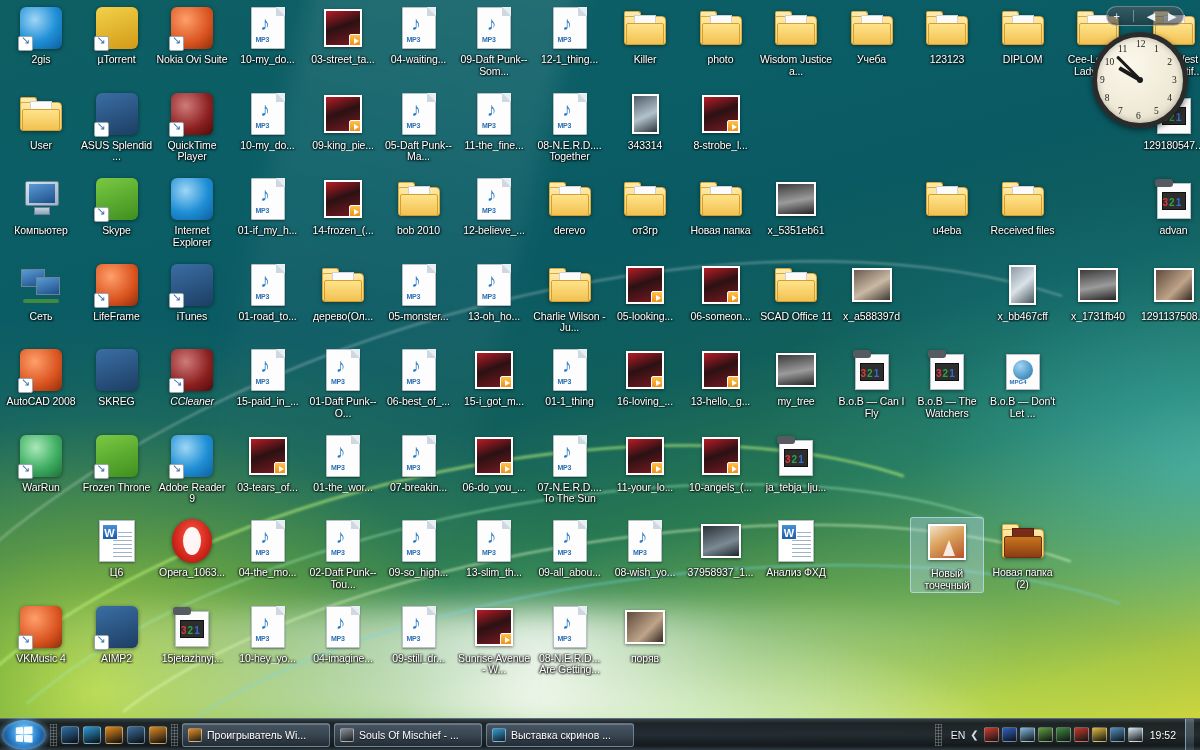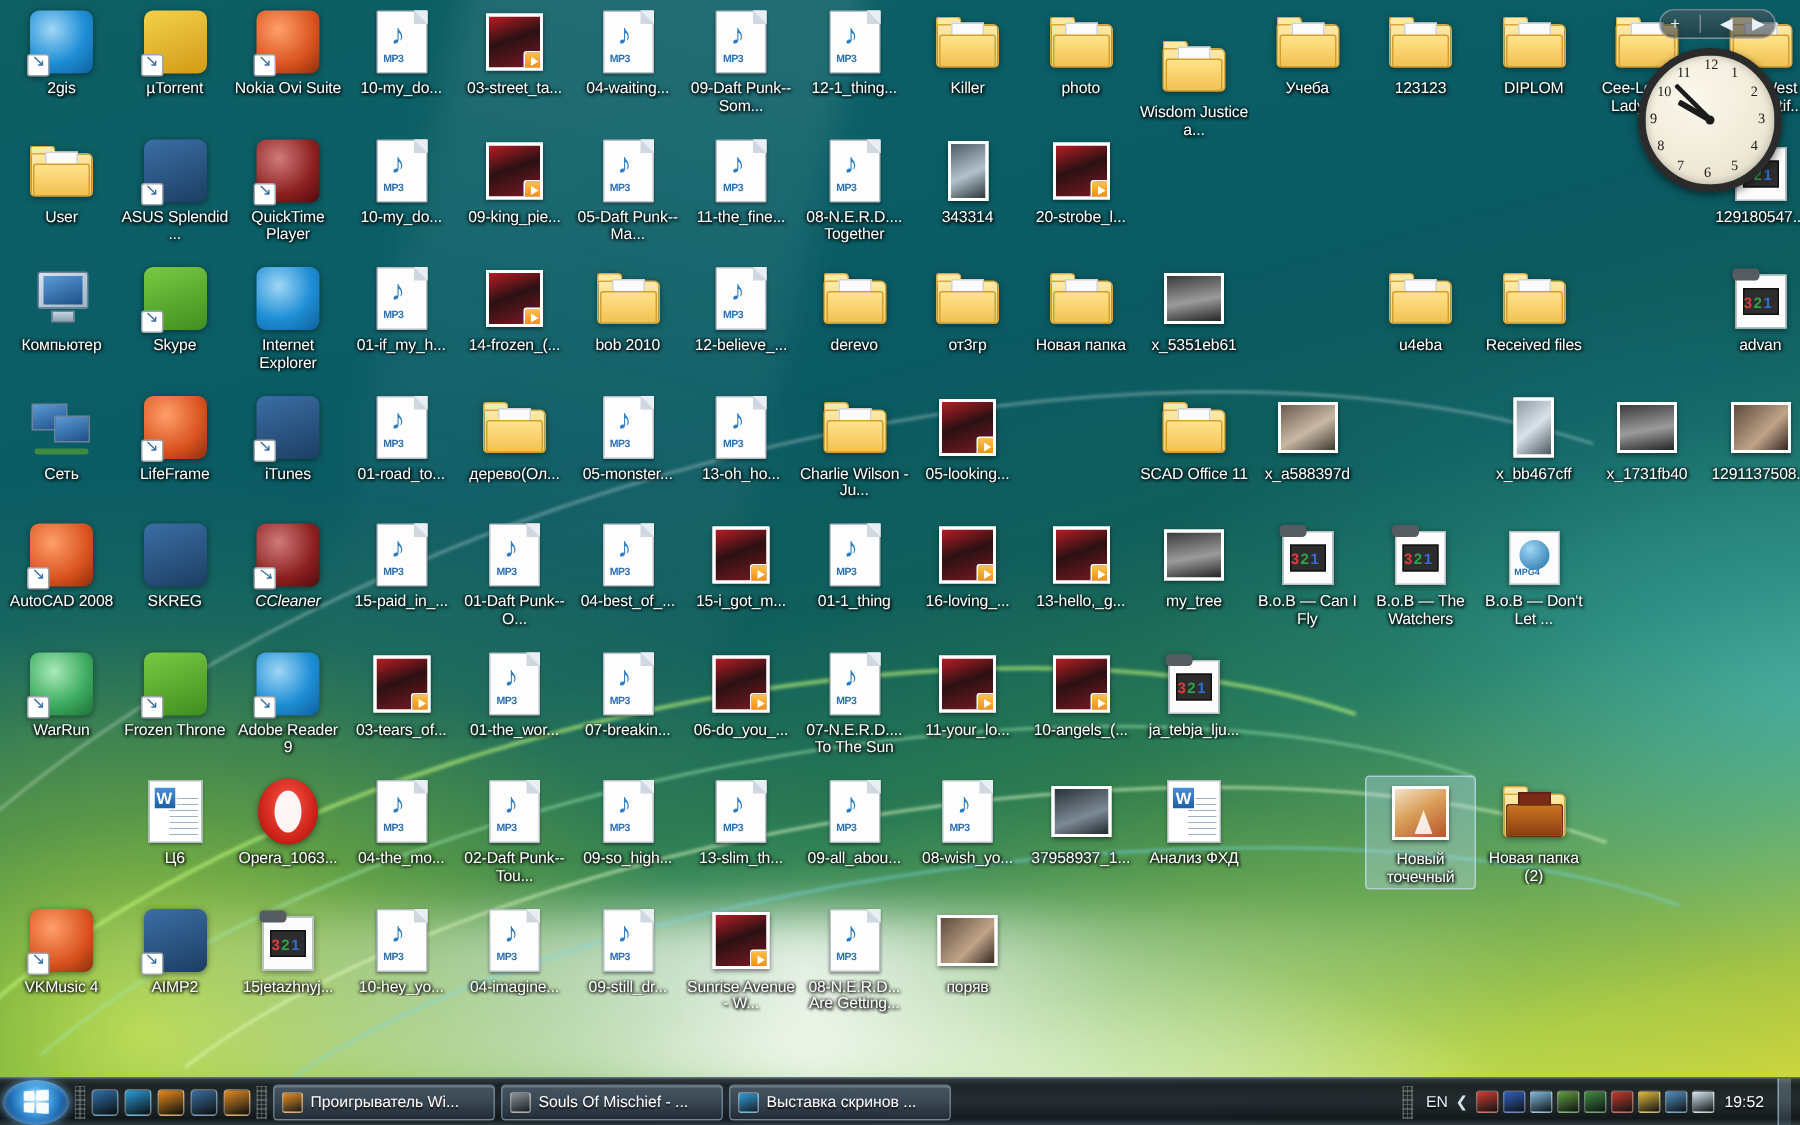--- a/index.html
+++ b/index.html
@@ -286,21 +286,21 @@
       <div class="glyph">
         <div class="folder">
           <div class="tab"></div>
           <div class="back"></div>
           <div class="page"></div>
           <div class="front"></div>
         </div>
       </div>
       <div class="label">photo</div>
     </div>
-    <div class="icon" style="left: 759px; top: 20px; text-align: center;">
+    <div class="icon" style="left: 759px; top: 4px; text-align: center;">
       <div class="glyph">
         <div class="folder">
           <div class="tab"></div>
           <div class="back"></div>
           <div class="page"></div>
           <div class="front"></div>
         </div>
       </div>
       <div class="label">Wisdom Justice a...</div>
     </div>
@@ -439,21 +439,21 @@
       </div>
       <div class="label">343314</div>
     </div>
     <div class="icon" style="left: 683.5px; top: 89.5px;">
       <div class="glyph">
         <div class="photo" style="width:38px;height:38px">
           <div class="img" style="background:linear-gradient(160deg,#b81c26,#2b1113 45%,#7d1a22)"></div>
           <div class="playbadge"></div>
         </div>
       </div>
-      <div class="label">20-strobe_l...</div>
+      <div class="label">8-strobe_l...</div>
     </div>
     <div class="icon" style="left: 1136.5px; top: 89.5px;">
       <div class="glyph">
         <div class="vid">
           <div class="sheet"></div>
           <div class="board"></div>
           <div class="nums"><span class="n1">3</span><span class="n2">2</span><span class="n3">1</span></div>
           <div class="clip"></div>
         </div>
       </div>
@@ -672,20 +672,29 @@
     </div>
     <div class="icon" style="left: 608px; top: 260.5px;">
       <div class="glyph">
         <div class="photo" style="width:38px;height:38px">
           <div class="img" style="background:linear-gradient(160deg,#b81c26,#2b1113 45%,#7d1a22)"></div>
           <div class="playbadge"></div>
         </div>
       </div>
       <div class="label">05-looking...</div>
     </div>
+    <div class="icon" style="left: 683.5px; top: 260.5px;">
+      <div class="glyph">
+        <div class="photo" style="width:38px;height:38px">
+          <div class="img" style="background:linear-gradient(160deg,#b81c26,#2b1113 45%,#7d1a22)"></div>
+          <div class="playbadge"></div>
+        </div>
+      </div>
+      <div class="label">06-someon...</div>
+    </div>
     <div class="icon" style="left: 759px; top: 260.5px;">
       <div class="glyph">
         <div class="folder">
           <div class="tab"></div>
           <div class="back"></div>
           <div class="page"></div>
           <div class="front"></div>
         </div>
       </div>
       <div class="label">SCAD Office 11</div>
@@ -762,21 +771,21 @@
       </div>
       <div class="label">01-Daft Punk--O...</div>
     </div>
     <div class="icon" style="left: 381.5px; top: 346px;">
       <div class="glyph">
         <div class="mp3">
           <span class="note">♪</span>
           <span class="tag">MP3</span>
         </div>
       </div>
-      <div class="label">04-best_of_...</div>
+      <div class="label">06-best_of_...</div>
     </div>
     <div class="icon" style="left: 457px; top: 346px;">
       <div class="glyph">
         <div class="photo" style="width:38px;height:38px">
           <div class="img" style="background:linear-gradient(160deg,#b81c26,#2b1113 45%,#7d1a22)"></div>
           <div class="playbadge"></div>
         </div>
       </div>
       <div class="label">15-i_got_m...</div>
     </div>

